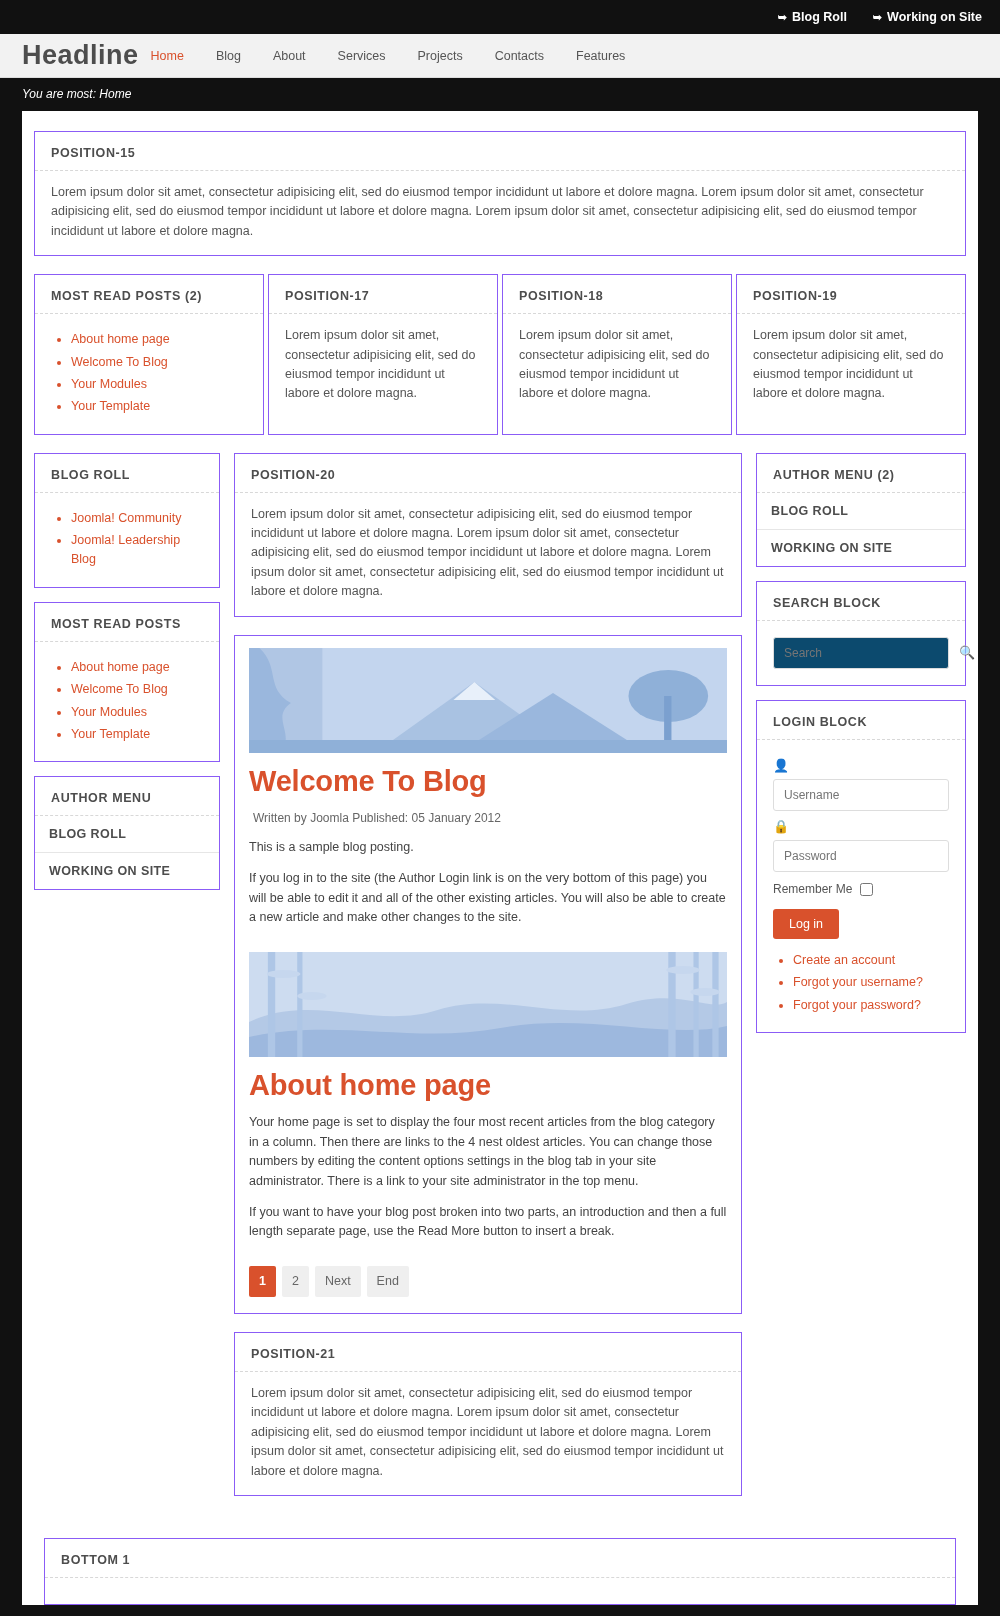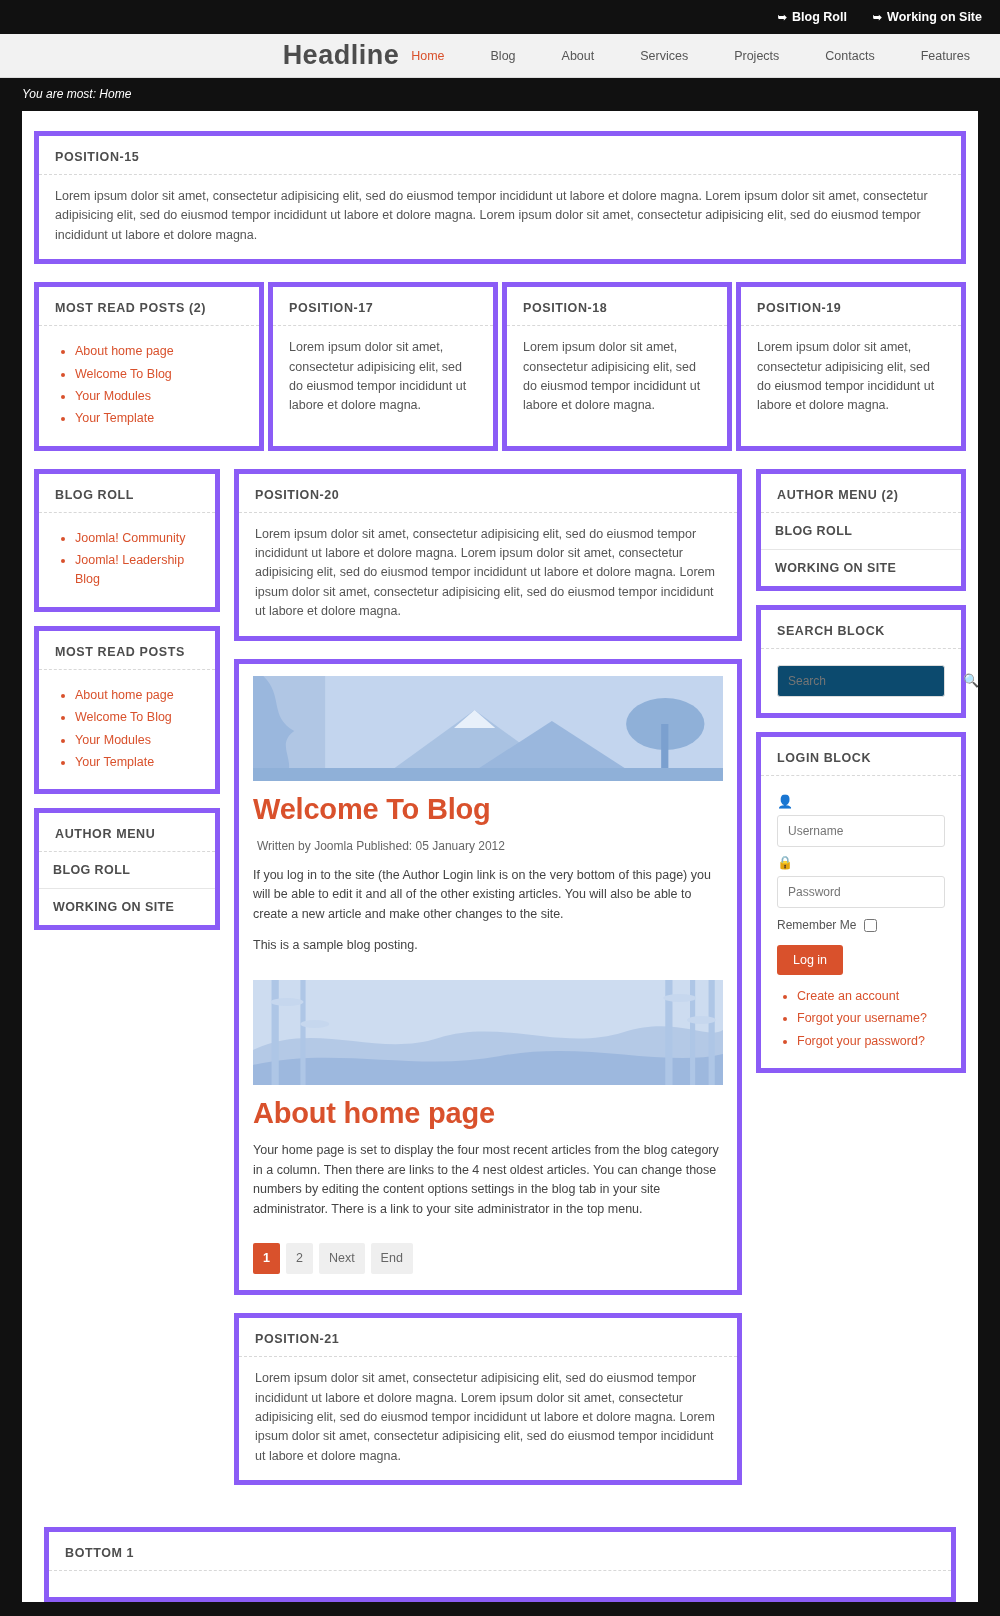--- a/index.html
+++ b/index.html
@@ -32,31 +32,31 @@
     gap:5px;
   }
   .arrow-glyph { color:#fff; font-size:11px; }
 
   
   .header {
     height:44px;
     background:#f2f2f2;
     display:flex;
     align-items:center;
-    justify-content:flex-end;
+    justify-content:flex-start;
     padding:0 18px 0 22px;
     border-bottom:1px solid #ddd;
   }
   .logo {
     font-size:27px;
     font-weight:bold;
     color:#4d4d4d;
     letter-spacing:.5px;
   }
-  .mainnav { display:flex; gap:22px; }
+  .mainnav { display:flex; gap:8px; }
   .mainnav a {
     color:#555;
     font-size:12.5px;
     padding:6px 12px;
   }
   .mainnav a.active { color:#d9512c; }
 
   
   .breadcrumb-bar {
     background:#111;
@@ -67,21 +67,21 @@
   }
 
   
   .page {
     background:#fff;
     margin:0 22px;
     padding:20px 12px 0 12px;
   }
 
   .mod {
-    border:5px solid #8b5cf6;
+    border:1px solid #8b5cf6;
     background:#fff;
     margin-bottom:18px;
   }
   .mod-title {
     font-size:12.5px;
     font-weight:bold;
     color:#4d4d4d;
     letter-spacing:.6px;
     padding:14px 16px 10px 16px;
     border-bottom:1px dashed #d8d8d8;
@@ -348,22 +348,22 @@
               <polygon points="195,52 215,34 235,52" fill="#e8f0fa"></polygon>
               <rect x="0" y="0" width="70" height="105" fill="#b0c6e4"></rect>
               <path d="M10 0 C30 20 15 40 40 55 C20 70 45 85 30 105 L0 105 L0 0 Z" fill="#9ab7dd"></path>
               <ellipse cx="400" cy="48" rx="38" ry="26" fill="#8fb0d8"></ellipse>
               <rect x="396" y="48" width="7" height="57" fill="#7ba0cf"></rect>
               <rect x="0" y="92" width="456" height="13" fill="#8fb0d8"></rect>
             </svg>
             <div class="article-title">Welcome To Blog</div>
             <div class="article-meta">Written by Joomla  Published: 05 January 2012</div>
             <div class="article-body">
+              <p>This is a sample blog posting.</p>
               <p>If you log in to the site (the Author Login link is on the very bottom of this page) you will be able to edit it and all of the other existing articles. You will also be able to create a new article and make other changes to the site.</p>
-              <p>This is a sample blog posting.</p>
             </div>
           </div>
 
           <div class="article" style="margin-top:16px;">
             <svg class="article-img" viewBox="0 0 456 105" preserveAspectRatio="none">
               <rect x="0" y="0" width="456" height="105" fill="#cddcf0"></rect>
               <path d="M0 70 C60 40 120 78 180 58 C240 38 300 72 360 52 C410 36 440 60 456 50 L456 105 L0 105 Z" fill="#b4c9e6"></path>
               <path d="M0 85 C80 66 160 92 240 76 C320 60 400 88 456 74 L456 105 L0 105 Z" fill="#9db8de"></path>
               <g fill="#aec6e6">
                 <rect x="18" y="0" width="7" height="105"></rect>
@@ -375,20 +375,21 @@
               <g fill="#c6d7ee">
                 <ellipse cx="33" cy="22" rx="16" ry="4"></ellipse>
                 <ellipse cx="60" cy="44" rx="14" ry="4"></ellipse>
                 <ellipse cx="414" cy="18" rx="16" ry="4"></ellipse>
                 <ellipse cx="435" cy="40" rx="14" ry="4"></ellipse>
               </g>
             </svg>
             <div class="article-title">About home page</div>
             <div class="article-body">
               <p>Your home page is set to display the four most recent articles from the blog category in a column. Then there are links to the 4 nest oldest articles. You can change those numbers by editing the content options settings in the blog tab in your site administrator. There is a link to your site administrator in the top menu.</p>
+              <p>If you want to have your blog post broken into two parts, an introduction and then a full length separate page, use the Read More button to insert a break.</p>
             </div>
           </div>
 
           <div class="pagination">
             <span class="current">1</span>
             <a href="#">2</a>
             <a href="#">Next</a>
             <a href="#">End</a>
           </div>
 

